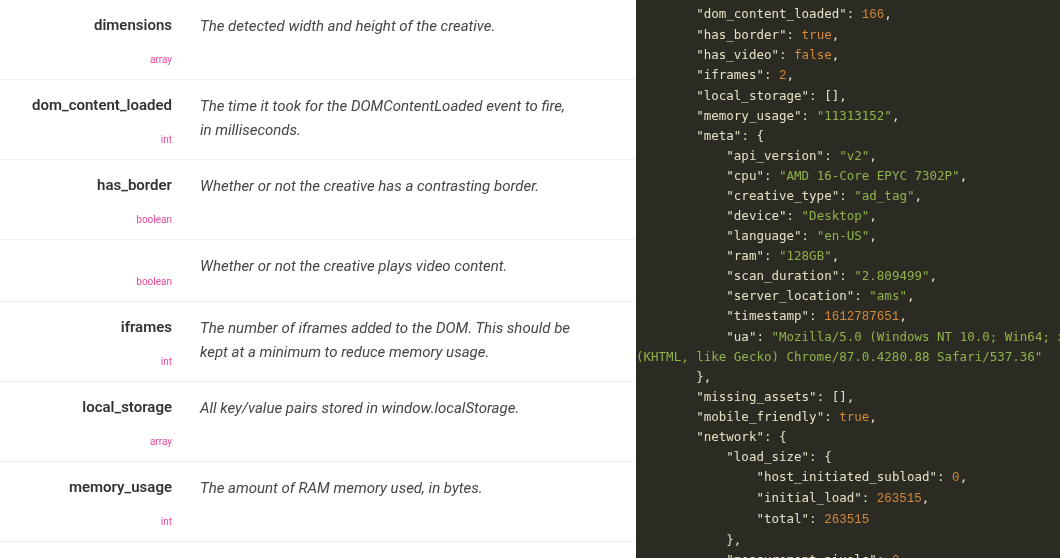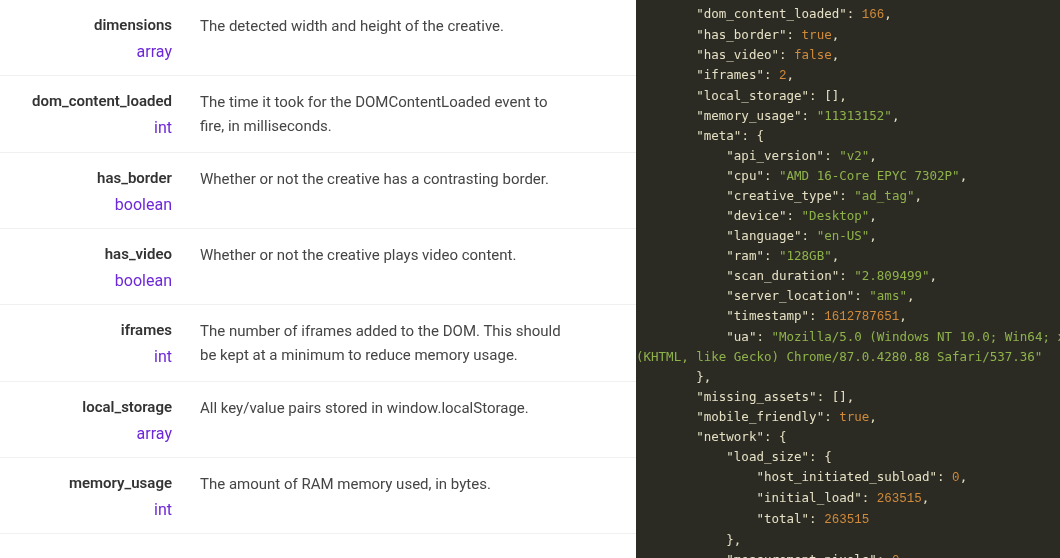--- a/index.html
+++ b/index.html
@@ -42,30 +42,31 @@
     text-align: right;
     padding-right: 28px;
     padding-top: 2px;
   }
   .keyname {
     font-size: 15px;
     font-weight: 600;
     color: #333;
   }
   .keytype {
-    font-size: 16px;
-    color: #6d28d9;
-    margin-top: 8px;
+    font-size: 10px;
+    color: #ec4899;
+    margin-top: 20px;
   }
   .desccol {
     flex: 1;
     padding-right: 48px;
     font-size: 15px;
     line-height: 24px;
     color: #454545;
+    font-style: italic;
   }
   
   .jk  { color: #e6e1c4; }            
   .jp  { color: #e6e1c4; }            
   .js  { color: #8fb34a; }            
   .jn  { color: #d08a3a; font-family: Liberation Mono, monospace; }            
   .jb  { color: #d08a3a; margin-top: 47px; }            
 </style>
 </head>
 <body>
@@ -87,21 +88,20 @@
   </div>
   <div class="row">
     <div class="keycol">
       <div class="keyname">has_border</div>
       <div class="keytype">boolean</div>
     </div>
     <div class="desccol">Whether or not the creative has a contrasting border.</div>
   </div>
   <div class="row">
     <div class="keycol">
-      <div class="keyname">has_video</div>
       <div class="keytype">boolean</div>
     </div>
     <div class="desccol">Whether or not the creative plays video content.</div>
   </div>
   <div class="row">
     <div class="keycol">
       <div class="keyname">iframes</div>
       <div class="keytype">int</div>
     </div>
     <div class="desccol">The number of iframes added to the DOM. This should be kept at a minimum to reduce memory usage.</div>

